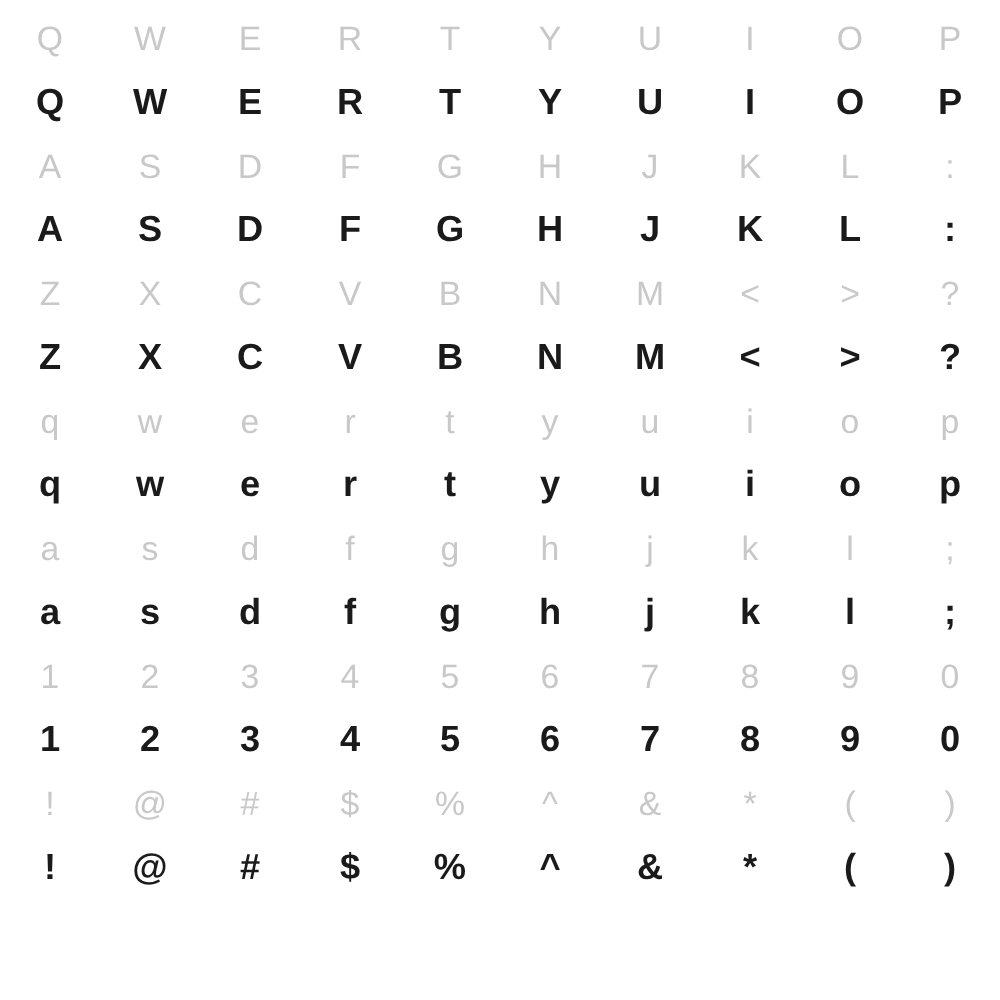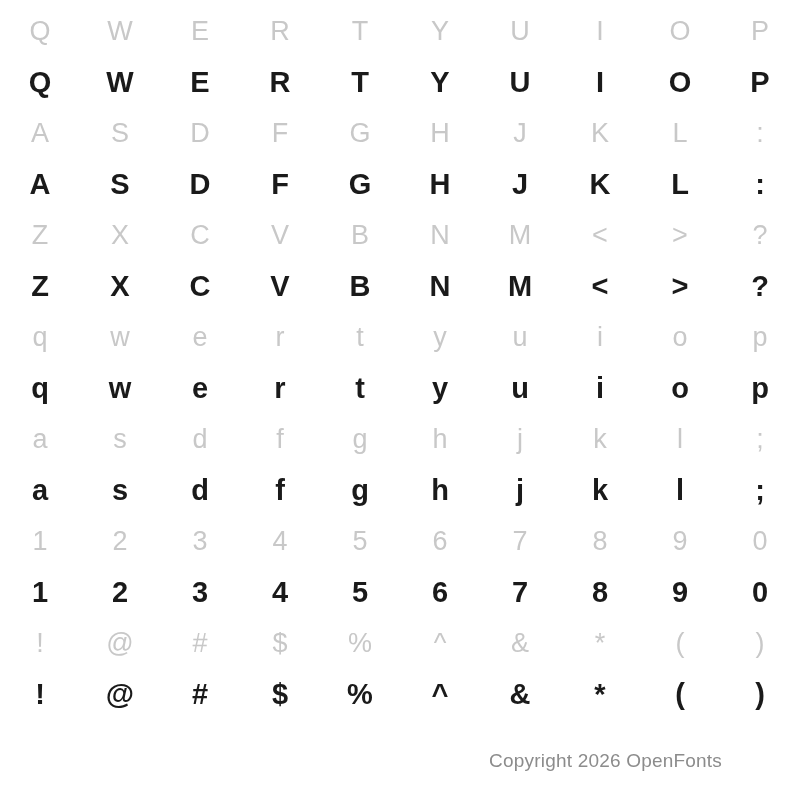--- a/index.html
+++ b/index.html
@@ -237,14 +237,13 @@
         <div class="cell">#</div>
         <div class="cell">$</div>
         <div class="cell">%</div>
         <div class="cell">^</div>
         <div class="cell">&amp;</div>
         <div class="cell">*</div>
         <div class="cell">(</div>
         <div class="cell">)</div>
       </div>
     </div>
-  <div class="copyright">Copyright 2026 OpenFonts</div>
 </div>
 
 </body></html>

